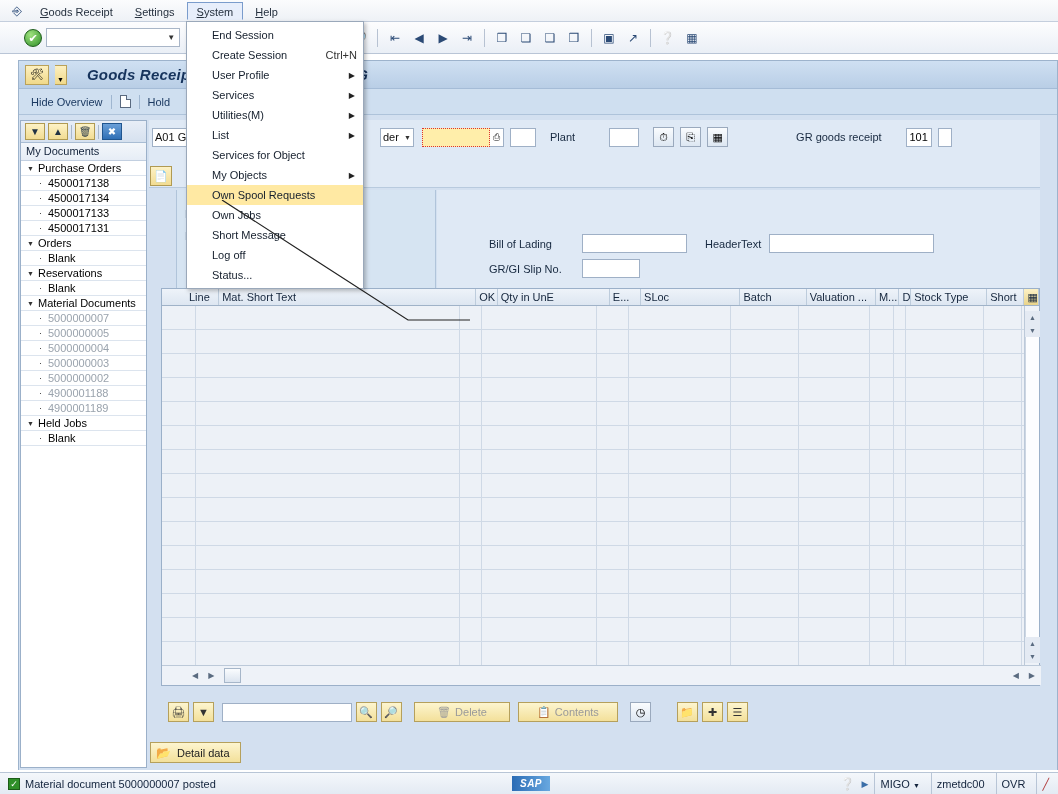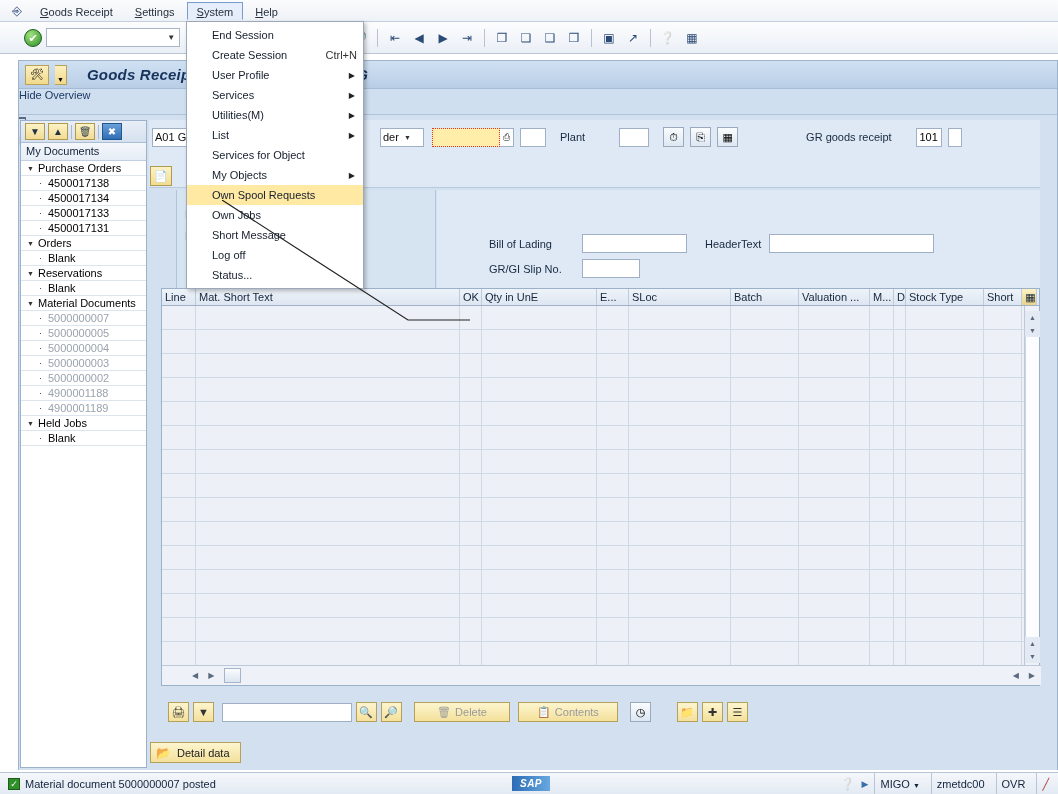--- a/index.html
+++ b/index.html
@@ -91,21 +91,21 @@
     width: 12px; height: 20px; background: linear-gradient(#fdf0c0,#f0d98a);
     border: 1px solid #b9a15a; border-left: none;
     display:flex; align-items:flex-end; justify-content:center; font-size: 7px; padding-bottom:1px;
   }
   .apptitle .ttl {
     font-style: italic; font-weight: bold; font-size: 15px; color: #16335c;
     margin-left: 14px; letter-spacing: .2px;
   }
   .appbar2 {
     height: 26px; background: #cfdff0; border-bottom: 1px solid #aec3da;
-    display: flex; align-items: flex-start; gap: 8px; color:#1c3a62;flex-direction:column;
+    display: flex; align-items: center; padding-left: 12px; gap: 8px; color:#1c3a62;
   }
   .appbar2 .lnk { font-size: 11px; color:#1c3a62; }
   .appbar2 .vsep { width: 1px; height: 14px; background: #9fb6d0; }
   .pgicon { width: 11px; height: 13px; background:#fff; border:1px solid #5a6a80; position: relative; }
   .pgicon::after{content:"";position:absolute;right:-1px;top:-1px;width:4px;height:4px;background:#cfdff0;border-left:1px solid #5a6a80;border-bottom:1px solid #5a6a80;}
 
   
   .treepane {
     position: absolute; left: 20px; top: 120px; width: 127px; height: 648px;
     background: #fff; border: 1px solid #9bb0c9;
@@ -408,21 +408,21 @@
         </div>
       </div>
   </div>
 
   <div class="hdrstrip"></div>
 
   <div class="row1">
     <div class="selbox" style="width:72px">
       <span>A01 Go</span>
     </div>
-    <div class="selbox" style="width:44px; margin-left:150px">
+    <div class="selbox" style="width:34px; margin-left:150px">
       <span>der</span>
       <span class="selarrow">▼</span>
     </div>
     <div style="display:flex; margin-left:2px">
       <div class="inp req" style="width:68px"></div>
       <div class="matchico">⎙</div>
     </div>
     <div class="inp" style="width:26px"></div>
     <span class="lbl" style="margin-left:8px">Plant</span>
     <div class="inp" style="width:30px; margin-left:28px"></div>
@@ -450,21 +450,21 @@
       <div class="inp" style="width:165px"></div>
     </div>
     <div class="frow" style="left:52px; top:69px;">
       <span class="lbl" style="width:85px">GR/GI Slip No.</span>
       <div class="inp" style="width:58px"></div>
     </div>
   </div>
 
   <div class="tablewrap">
     <div class="thead" id="table-head">
-        <div class="th" style="width: 34px;">Line</div>
+        <div class="th" style="width: 34px; margin-left: 24px;">Line</div>
         <div class="th" style="width: 264px;">Mat. Short Text</div>
         <div class="th" style="width: 22px;">OK</div>
         <div class="th" style="width: 115px;">Qty in UnE</div>
         <div class="th" style="width: 32px;">E...</div>
         <div class="th" style="width: 102px;">SLoc</div>
         <div class="th" style="width: 68px;">Batch</div>
         <div class="th" style="width: 71px;">Valuation ...</div>
         <div class="th" style="width: 24px;">M...</div>
         <div class="th" style="width: 12px;">D</div>
         <div class="th" style="width: 78px;">Stock Type</div>

